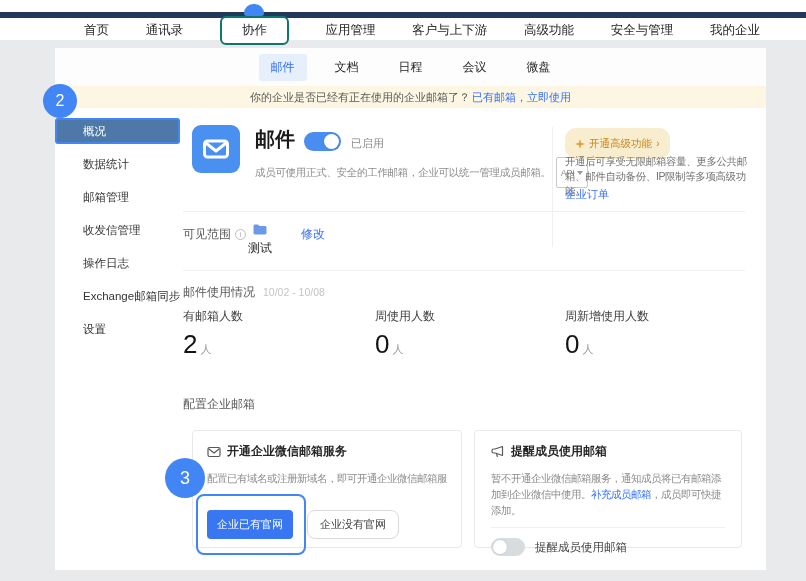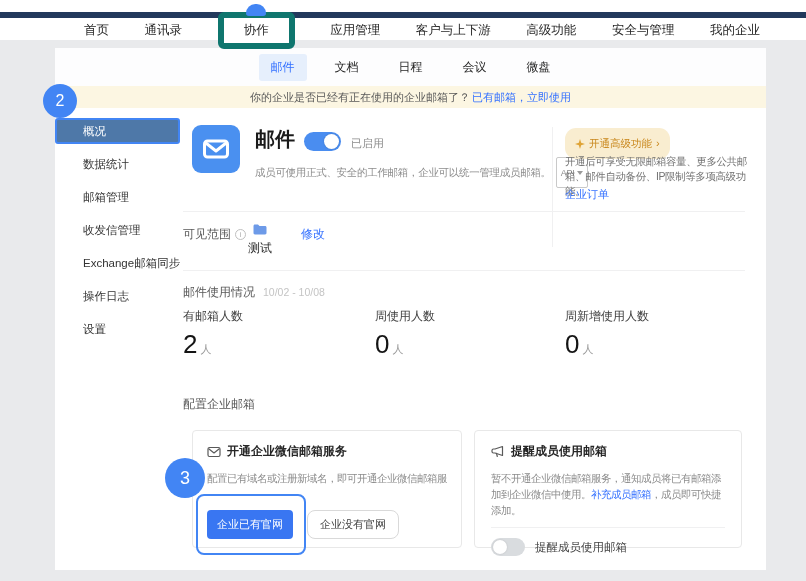--- a/index.html
+++ b/index.html
@@ -4,21 +4,21 @@
 <style>
   html,body{margin:0;padding:0;background:#fff;}
   body{font-family:"Liberation Sans","DejaVu Sans",sans-serif;-webkit-font-smoothing:antialiased;}
   .stage{position:relative;width:806px;height:581px;overflow:hidden;background:#fff;}
 
   
   .top-strip{position:absolute;left:0;top:0;width:806px;height:12px;background:#fff;}
   .navy-bar{position:absolute;left:0;top:12px;width:806px;height:6px;background:#22395c;z-index:2;}
   .top-nav{position:absolute;left:0;top:18px;width:806px;height:24px;display:flex;align-items:center;justify-content:space-between;padding:0 46px 0 84px;box-sizing:border-box;z-index:3;background:transparent;}
   .nav-item{font-size:12.5px;color:#262626;cursor:pointer;white-space:nowrap;}
-  .nav-item.active-annotated{position:relative;border:6px solid #0f766e;border-radius:6px;padding:4px 20px;background:#fff;}
+  .nav-item.active-annotated{position:relative;border:2px solid #0f766e;border-radius:6px;padding:4px 20px;background:#fff;}
   .nav-notch{position:absolute;top:-14px;left:50%;transform:translateX(-50%);width:20px;height:12px;background:#4285f4;border-radius:10px 10px 3px 3px;}
 
   .content-bg{position:absolute;left:0;top:40px;width:806px;height:541px;background:#e9eaec;}
 
   
   .card{position:absolute;left:55px;top:48px;width:711px;height:522px;background:#fff;z-index:2;}
 
   .subnav{position:absolute;left:0;top:0;width:711px;height:38px;display:flex;align-items:center;justify-content:center;gap:16px;background:#fdfdfe;}
   .subtab{font-size:12px;color:#262626;padding:5px 12px;border-radius:3px;cursor:pointer;white-space:nowrap;}
   .subtab.active{background:#e6effc;color:#3370ff;}
@@ -133,22 +133,22 @@
     <div class="banner">
       <span class="banner-q">你的企业是否已经有正在使用的企业邮箱了？</span>
       <a class="banner-link">已有邮箱，立即使用</a>
     </div>
 
     <div class="sidebar">
       <div class="side-item selected">概况</div>
       <div class="side-item">数据统计</div>
       <div class="side-item">邮箱管理</div>
       <div class="side-item">收发信管理</div>
+      <div class="side-item">操作日志</div>
       <div class="side-item">Exchange邮箱同步</div>
-      <div class="side-item">操作日志</div>
       <div class="side-item">设置</div>
     </div>
 
     <div class="app-icon">
       <svg width="48" height="48" viewBox="0 0 48 48">
         <rect width="48" height="48" rx="9" fill="#4a90f0"></rect>
         <rect x="12.5" y="16" width="23" height="16" rx="3" fill="none" stroke="#ffffff" stroke-width="3"></rect>
         <path d="M14.5 18.5 L24 26 L33.5 18.5" fill="none" stroke="#ffffff" stroke-width="3" stroke-linecap="round" stroke-linejoin="round"></path>
       </svg>
     </div>

